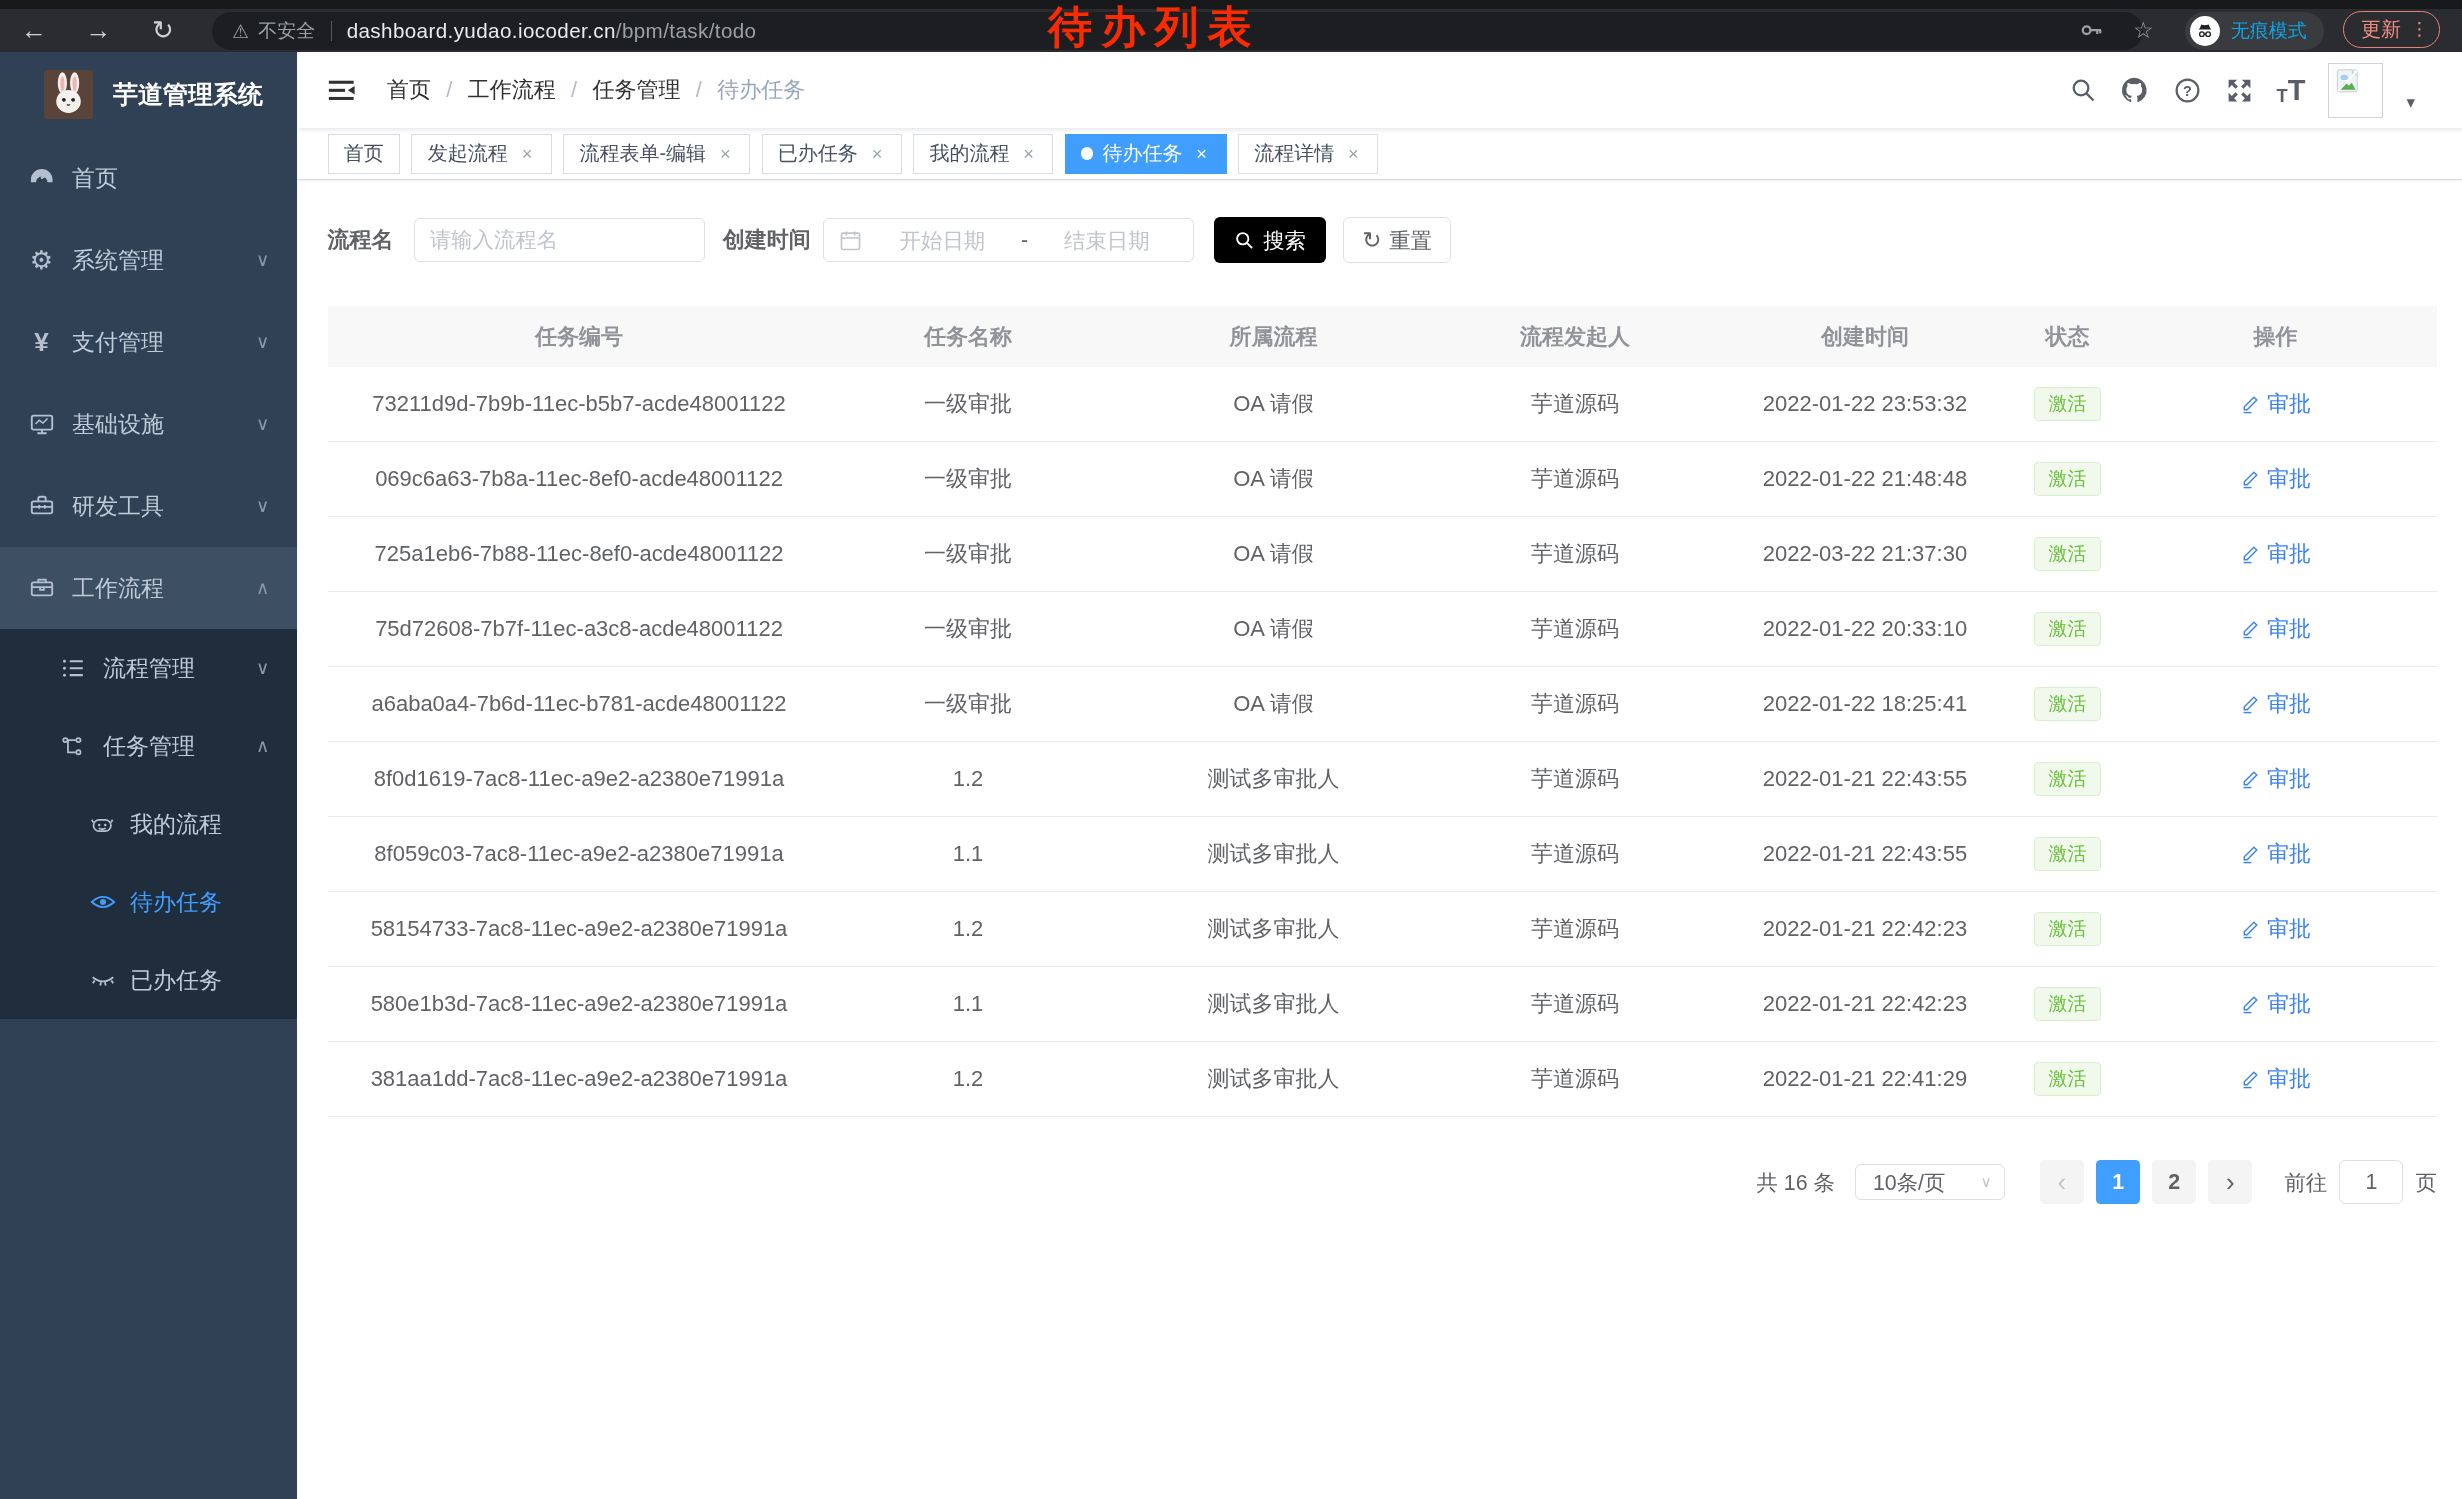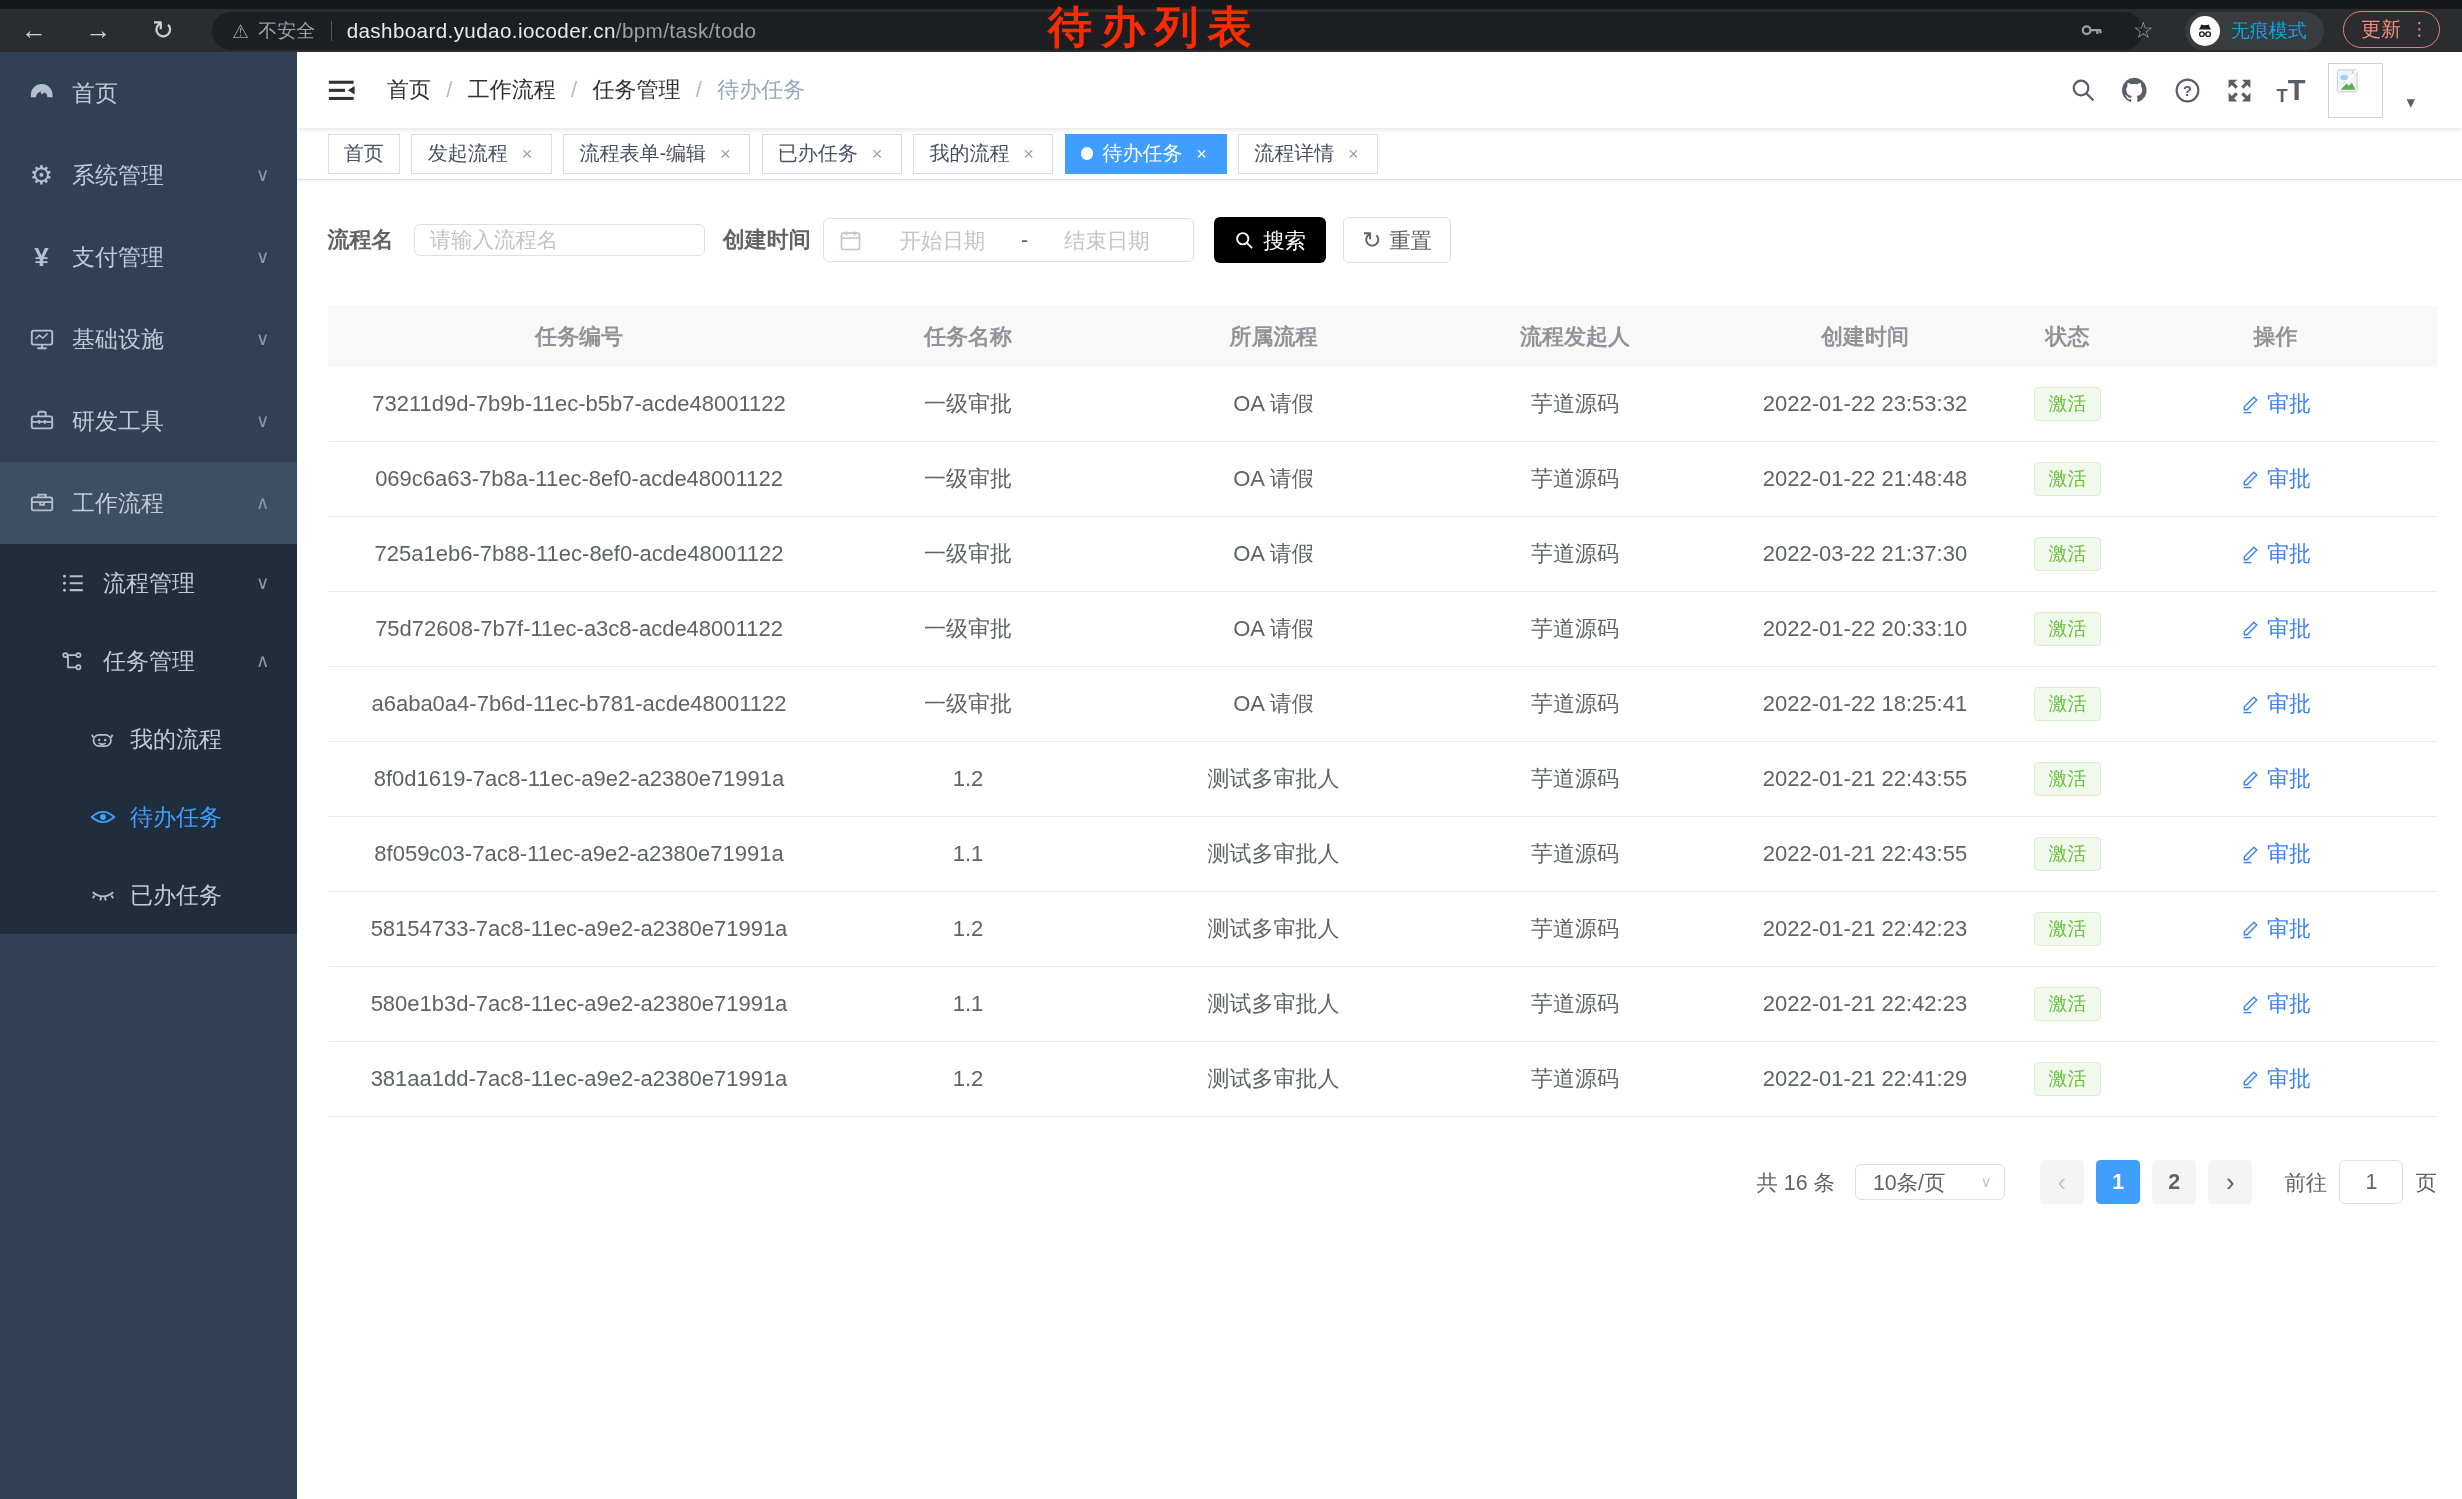--- a/index.html
+++ b/index.html
@@ -68,21 +68,21 @@
   .tab { display:inline-flex; align-items:center; height:40px; padding:0 15.3px; border:0.8px solid #d8dce5; background:#fff; color:#495060; font-size:20px; margin-right:11.4px; cursor:pointer; }
   .tab-dot { width:12.2px; height:12.2px; border-radius:50%; background:#fff; margin-right:9.2px; }
   .tab-close { margin-left:10.7px; font-size:18.3px; color:#9aa3af; width:17px; text-align:center; }
   .tab.active { background:#409eff; border-color:#409eff; color:#fff; }
   .tab.active .tab-close { color:#fff; }
 
   
   .content { padding:0 25px 0 30.5px; }
   .filter-row { margin-top:37px; height:46px; display:flex; align-items:center; font-size:22px; color:#606266; }
   .f-label { font-weight:700; margin-right:20px; }
-  .name-input { width:291px; height:32px; border:0.8px solid #dcdfe6; border-radius:6.1px; padding:0 15.3px; font-size:21.4px; color:#606266; outline:none; font-family:"Liberation Sans",sans-serif; }
+  .name-input { width:291px; height:44px; border:0.8px solid #dcdfe6; border-radius:6.1px; padding:0 15.3px; font-size:21.4px; color:#606266; outline:none; font-family:"Liberation Sans",sans-serif; }
   .name-input::placeholder { color:#c0c4cc; }
   .f-label2 { font-weight:700; margin:0 12.2px 0 18.3px; }
   .date-range { width:371px; height:44px; border:0.8px solid #dcdfe6; border-radius:6.1px; display:flex; align-items:center; padding:0 10.7px; color:#c0c4cc; font-size:21.4px; }
   .cal-ic { color:#c0c4cc; margin:0 4.6px 0 4.6px; }
   .dr-ph { flex:1; text-align:center; }
   .dr-sep { color:#606266; padding:0 3.1px; }
   .btn-search { margin-left:20px; height:46px; padding:0 20px; background:#000000; border:none; border-radius:6.1px; color:#fff; font-size:21.4px; display:flex; align-items:center; gap:9.2px; cursor:pointer; font-family:"Liberation Sans",sans-serif; }
   .btn-reset { margin-left:17px; height:46px; padding:0 18.3px; background:#fff; border:0.8px solid #dcdfe6; border-radius:6.1px; color:#606266; font-size:21.4px; display:flex; align-items:center; gap:7.6px; cursor:pointer; font-family:"Liberation Sans",sans-serif; }
   .refresh-glyph { font-size:23px; }
 
@@ -143,20 +143,36 @@
   </div>
   <div class="update-chip">
     <span>更新</span>
     <span class="update-dots">⋮</span>
   </div>
 </div>
 
 <div class="annotation">待办列表</div>
 
 <div class="sidebar">
+  <div class="logo-row">
+    <span class="logo-img">
+      <svg width="49" height="49" viewBox="0 0 64 64">
+        <rect width="64" height="64" fill="#5a4339"></rect>
+        <ellipse cx="24" cy="17" rx="6" ry="14" fill="#f3f1ee"></ellipse>
+          <ellipse cx="40" cy="17" rx="6" ry="14" fill="#f3f1ee"></ellipse>
+        <ellipse cx="24" cy="18" rx="2.8" ry="10" fill="#e8b6b6"></ellipse>
+          <ellipse cx="40" cy="18" rx="2.8" ry="10" fill="#e8b6b6"></ellipse>
+        <ellipse cx="32" cy="41" rx="16" ry="15" fill="#f3f1ee"></ellipse>
+        <circle cx="26" cy="39" r="2.5" fill="#222"></circle>
+          <circle cx="38" cy="39" r="2.5" fill="#222"></circle>
+        <path d="M30 45q2 2 4 0" stroke="#222" stroke-width="1.5" fill="none"></path>
+      </svg>
+    </span>
+    <span class="logo-title">芋道管理系统</span>
+  </div>
 
   <div class="mi l1">
     <span class="ic">
       <svg width="27.5" height="27.5" viewBox="0 0 28 28" fill="currentColor">
         <path d="M14 5C7.9 5 3 9.9 3 16v2.5h5.2A5.8 5.8 0 0114 12.7a5.8 5.8 0 015.8 5.8H25V16c0-6.1-4.9-11-11-11z"></path>
         <rect x="13.2" y="13.4" width="8.6" height="2.6" rx="1.3" transform="rotate(-38 13.2 14.7)"></rect>
       </svg>
     </span>
     <span class="lb">首页</span>
   </div>

